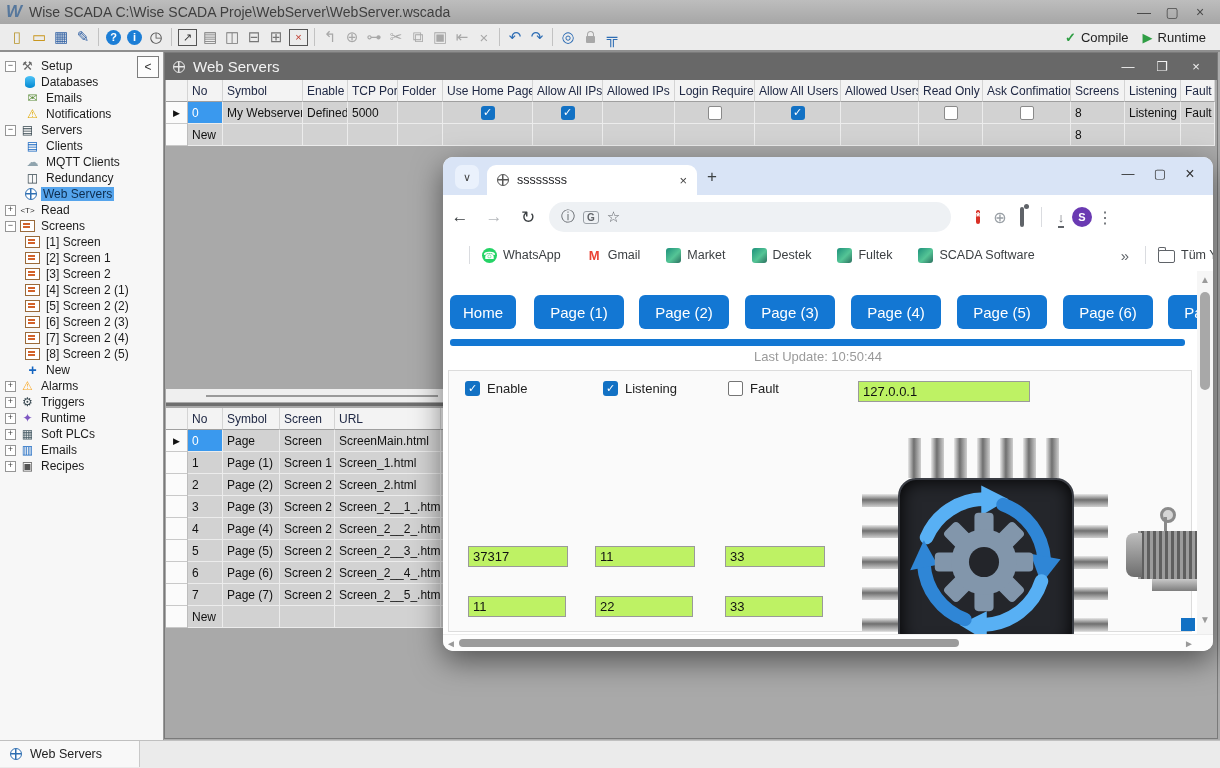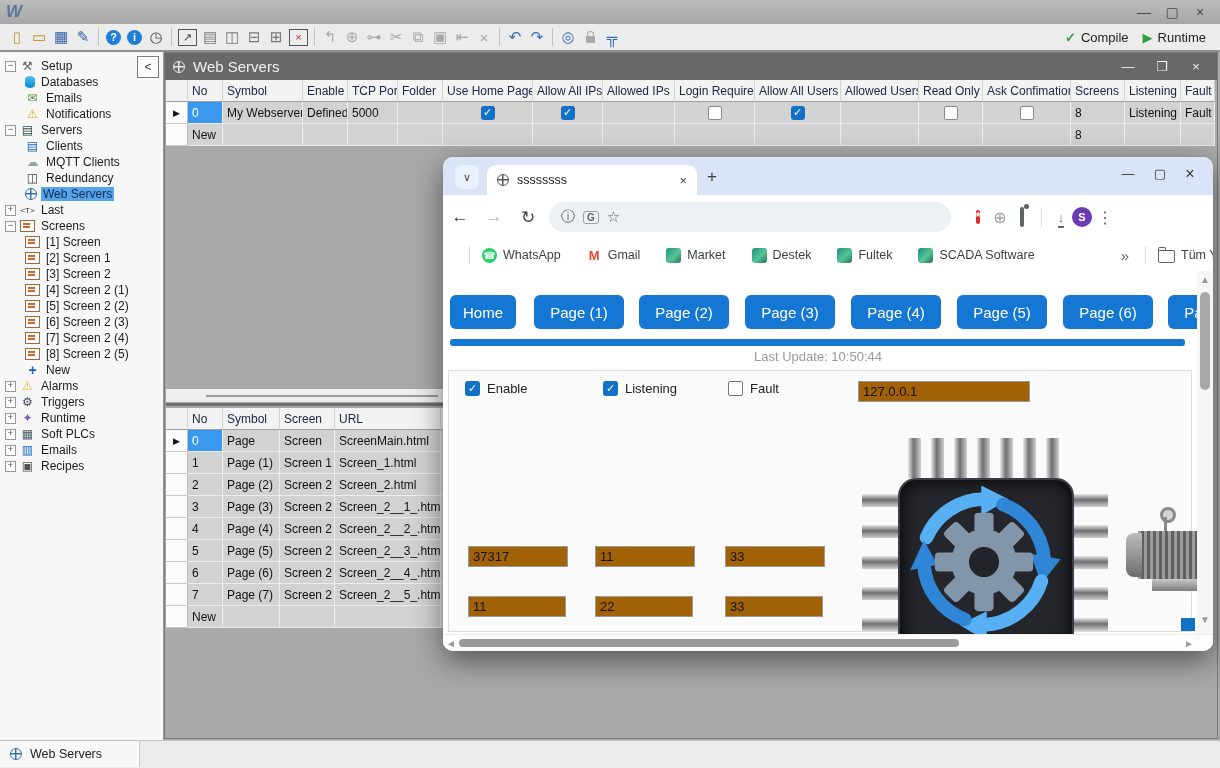--- a/index.html
+++ b/index.html
@@ -126,21 +126,21 @@
   .page{position:absolute;left:0;top:114px;right:0;height:364px;background:#fff;overflow:hidden;}
   .pbtn{position:absolute;height:34px;background:#1377d3;color:#fff;border:none;border-radius:6px;
     font-size:15px;font-family:"Liberation Sans",sans-serif;text-align:center;line-height:34px;overflow:hidden;white-space:nowrap;}
   .progress{position:absolute;left:7px;top:68px;width:735px;height:7px;background:#1377d3;border-radius:3px;}
   .lastupd{position:absolute;left:0;top:78px;width:750px;text-align:center;color:#9a9a9a;font-size:13px;}
   .panel{position:absolute;left:5px;top:99px;width:744px;height:262px;background:#fafafa;border:1px solid #dcdcdc;box-sizing:border-box;}
   .pchk{position:absolute;display:flex;align-items:center;gap:7px;font-size:13px;color:#222;}
   .cb{width:15px;height:15px;border-radius:3px;box-sizing:border-box;}
   .cb.on{background:#1271c4;color:#fff;font-size:11px;display:flex;align-items:center;justify-content:center;}
   .cb.off{background:#fff;border:1.5px solid #757575;border-radius:2px;}
-  .tinput{position:absolute;height:21px;background:#a16207;border:1px solid #9a9a9a;font-size:13px;
+  .tinput{position:absolute;height:21px;background:#bef264;border:1px solid #9a9a9a;font-size:13px;
     font-family:"Liberation Sans",sans-serif;padding:0 4px;box-sizing:border-box;color:#111;}
   
   .cpu{position:absolute;left:417px;top:161px;width:250px;height:210px;}
   .pin{position:absolute;background:linear-gradient(90deg,#e8e8e8,#6f6f6f 45%,#cfcfcf);}
   .pin.h{background:linear-gradient(180deg,#e8e8e8,#6f6f6f 45%,#cfcfcf);}
   .cpu-body{position:absolute;left:38px;top:46px;width:172px;height:168px;background:#24262b;
     border-radius:18px;border:2px solid #3a3d44;box-shadow:inset 0 0 18px #000;}
   
   .motor{position:absolute;left:683px;top:228px;width:80px;height:100px;}
   .motor .body{position:absolute;left:12px;top:32px;width:66px;height:48px;
@@ -159,20 +159,21 @@
   .hsb .thumb{position:absolute;left:16px;top:4px;width:500px;height:8px;background:#9b9b9b;border-radius:4px;}
   .bluesq{position:absolute;width:14px;height:13px;background:#1271c4;}
 </style>
 </head>
 <body>
 
 <div id="app">
 
   <div class="titlebar">
     <span class="logo">W</span>
+    <span>Wise SCADA C:\Wise SCADA Proje\WebServer\WebServer.wscada</span>
     <span class="spacer"></span>
     <span class="wbtn">—</span>
     <span class="wbtn">▢</span>
     <span class="wbtn">×</span>
   </div>
 
   <div class="toolbar">
     <span id="toolbar-icons" style="display:flex;align-items:center;">
         <span class="ticon" style="color: rgb(184, 150, 46);">▯</span>
         <span class="ticon" style="color: rgb(201, 151, 31);">▭</span>
@@ -256,21 +257,21 @@
           <span class="ti" style="color: rgb(55, 71, 79);">◫</span>
           <span class="tlabel">Redundancy</span>
         </div>
         <div class="titem l1">
           <span class="ti icn-globe"></span>
           <span class="tlabel sel">Web Servers</span>
         </div>
         <div class="titem">
           <span class="exp">+</span>
           <span class="ti" style="color: rgb(51, 51, 51); font-size: 8px;">&lt;T&gt;</span>
-          <span class="tlabel">Last</span>
+          <span class="tlabel">Read</span>
         </div>
         <div class="titem">
           <span class="exp">−</span>
           <span class="ti icn-screen"></span>
           <span class="tlabel">Screens</span>
         </div>
         <div class="titem l1">
           <span class="ti icn-screen"></span>
           <span class="tlabel">[1] Screen</span>
         </div>

